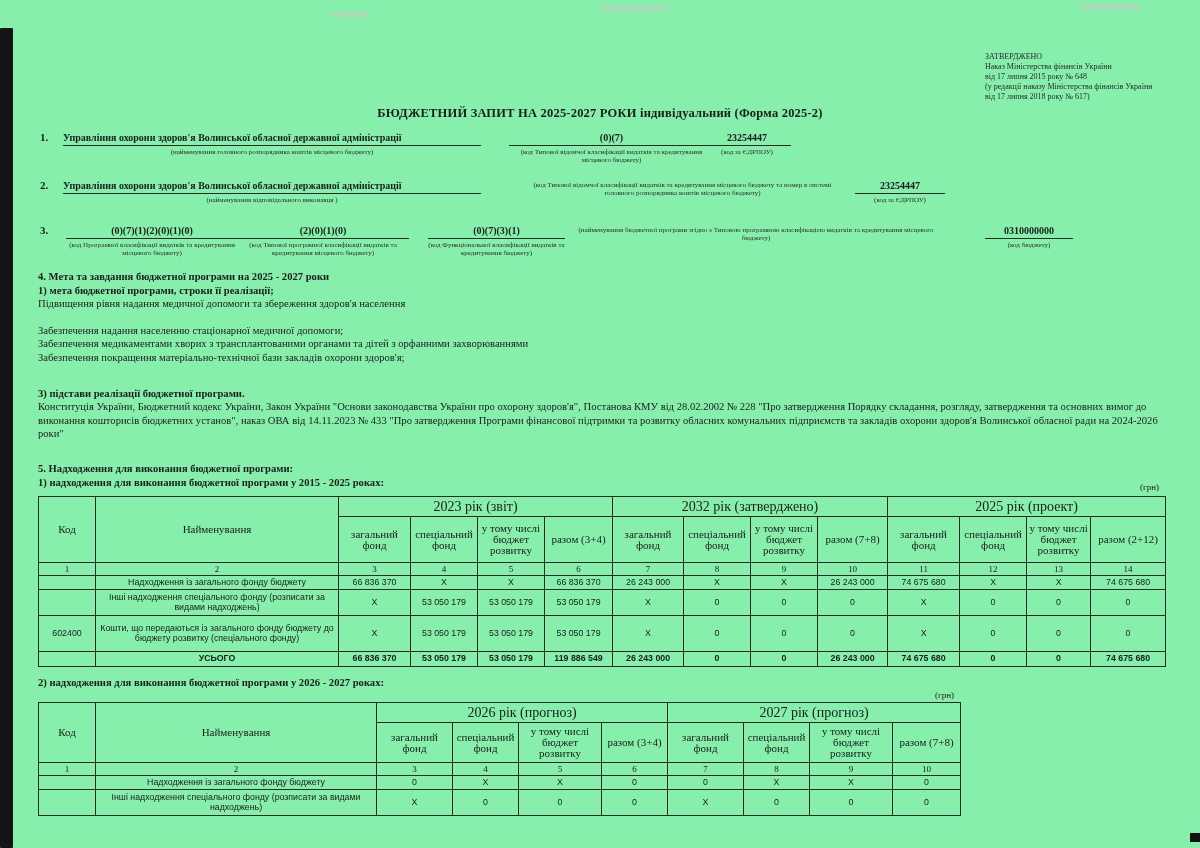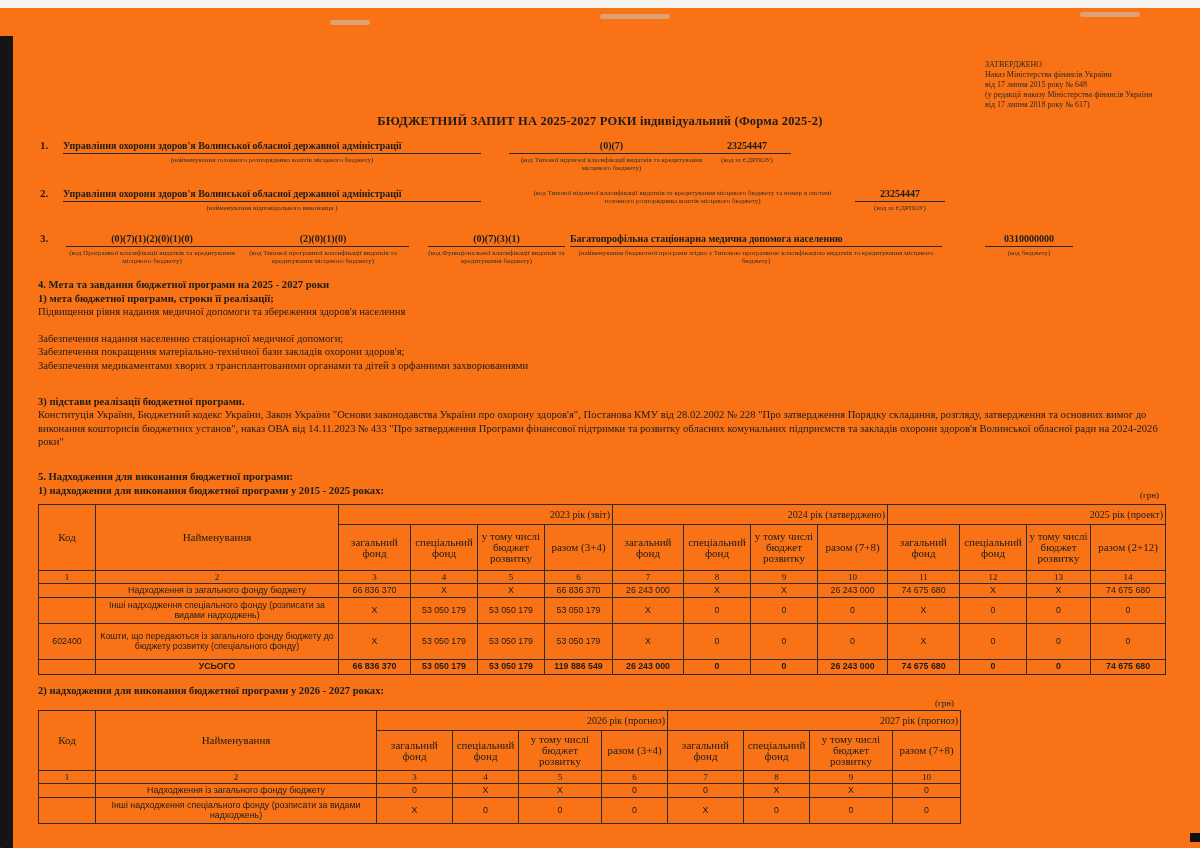--- a/index.html
+++ b/index.html
@@ -6,22 +6,21 @@
   body{
     width:1200px;height:848px;
     background:#f4f3f0;
     font-family:"Liberation Serif", serif;
     color:#1c1c1c;
     position:relative;
     overflow:hidden;
   }
   .page{
     position:absolute;inset:0;
-    background:#f97316;
-    margin-top:8px;
+    background:#86efac;
   }
   .edge-bar{
     position:absolute;left:0;top:28px;bottom:0;width:13px;
     background:#151515;border-radius:1px;
   }
   .corner-mark{
     position:absolute;right:0;bottom:6px;width:10px;height:9px;background:#111;
   }
   .smudge{
     position:absolute;height:5px;background:#c9c7c2;opacity:.55;border-radius:3px;
@@ -57,21 +56,21 @@
     position:absolute;border-collapse:collapse;table-layout:fixed;
     font-size:9px;
   }
   table.budget th, table.budget td{
     border:1px solid #2b2b2b;
     padding:1px 2px;
     text-align:center;vertical-align:middle;
     font-weight:normal;
   }
   table.budget th{font-family:"Liberation Serif", serif;font-size:11px;line-height:11px;}
-  table.budget .grp{font-size:10px;text-align:right;}
+  table.budget .grp{font-size:14px;}
   table.budget td.num{font-family:"Liberation Serif", serif;font-size:9px;height:12px;line-height:10px;padding:0 2px;}
   table.budget td.data{
     font-family:"Liberation Sans", sans-serif;
     font-size:8.8px;line-height:10.5px;white-space:normal;
   }
   table.budget td.val{white-space:nowrap;}
   table.budget tr.total td.data{font-weight:bold;}
   .bold{font-weight:bold;}
 </style>
 </head>
@@ -133,37 +132,36 @@
     </div>
     <div class="fld" style="left:237px;width:172px;">
       <div class="fval bold">(2)(0)(1)(0)</div>
       <div class="caption">(код Типової програмної класифікації видатків та кредитування місцевого бюджету)</div>
     </div>
     <div class="fld" style="left:428px;width:137px;">
       <div class="fval bold">(0)(7)(3)(1)</div>
       <div class="caption">(код Функціональної класифікації видатків та кредитування бюджету)</div>
     </div>
     <div class="fld" style="left:570px;width:372px;">
-      <div class="fval bold left">Багатопрофільна стаціонарна медична допомога населенню</div>
       <div class="caption">(найменування бюджетної програми згідно з Типовою програмною класифікацією видатків та кредитування місцевого бюджету)</div>
     </div>
     <div class="fld" style="left:985px;width:88px;">
       <div class="fval bold">0310000000</div>
       <div class="caption">(код бюджету)</div>
     </div>
   </div>
 
   <div class="textblock" style="top:270px;">
     <div class="tb-h">4. Мета та завдання бюджетної програми на 2025 - 2027 роки</div>
     <div class="tb-h">1) мета бюджетної програми, строки її реалізації;</div>
     <div>Підвищення рівня надання медичної допомоги та збереження здоров'я населення</div>
     <div class="sp12"></div>
     <div>Забезпечення надання населенню стаціонарної медичної допомоги;</div>
+    <div>Забезпечення медикаментами хворих з трансплантованими органами та дітей з орфанними захворюваннями</div>
     <div>Забезпечення покращення матеріально-технічної бази закладів охорони здоров'я;</div>
-    <div>Забезпечення медикаментами хворих з трансплантованими органами та дітей з орфанними захворюваннями</div>
     <div class="sp12"></div>
     <div class="sp8"></div>
     <div class="tb-h">3) підстави реалізації бюджетної програми.</div>
     <div>Конституція України, Бюджетний кодекс України,  Закон України "Основи законодавства України про охорону здоров'я", Постанова КМУ від 28.02.2002 № 228 "Про затвердження Порядку складання, розгляду, затвердження та основних вимог до виконання кошторисів бюджетних установ", наказ ОВА від 14.11.2023 № 433 "Про затвердження Програми фінансової підтримки та розвитку обласних комунальних підприємств та закладів охорони здоров'я Волинської обласної ради на 2024-2026 роки"</div>
   </div>
 
   <div class="textblock" style="top:462px;">
     <div class="tb-h">5. Надходження для виконання бюджетної програми:</div>
     <div class="tb-h">1) надходження для виконання бюджетної програми у 2015 - 2025 роках:</div>
   </div>
@@ -184,21 +182,21 @@
       <col style="width:72px">
         <col style="width:67px">
         <col style="width:64px">
         <col style="width:75px">
     </colgroup>
     <tbody>
         <tr style="height:20px;">
       <th rowspan="2">Код</th>
       <th rowspan="2">Найменування</th>
       <th colspan="4" class="grp">2023 рік (звіт)</th>
-      <th colspan="4" class="grp">2024 рік (затверджено)</th>
+      <th colspan="4" class="grp">2032 рік (затверджено)</th>
       <th colspan="4" class="grp">2025 рік (проект)</th>
     </tr>
     <tr style="height:46px;">
       <th>загальний фонд</th>
       <th>спеціальний фонд</th>
       <th>у тому числі бюджет розвитку</th>
       <th>разом (3+4)</th>
       <th>загальний фонд</th>
       <th>спеціальний фонд</th>
       <th>у тому числі бюджет розвитку</th>

